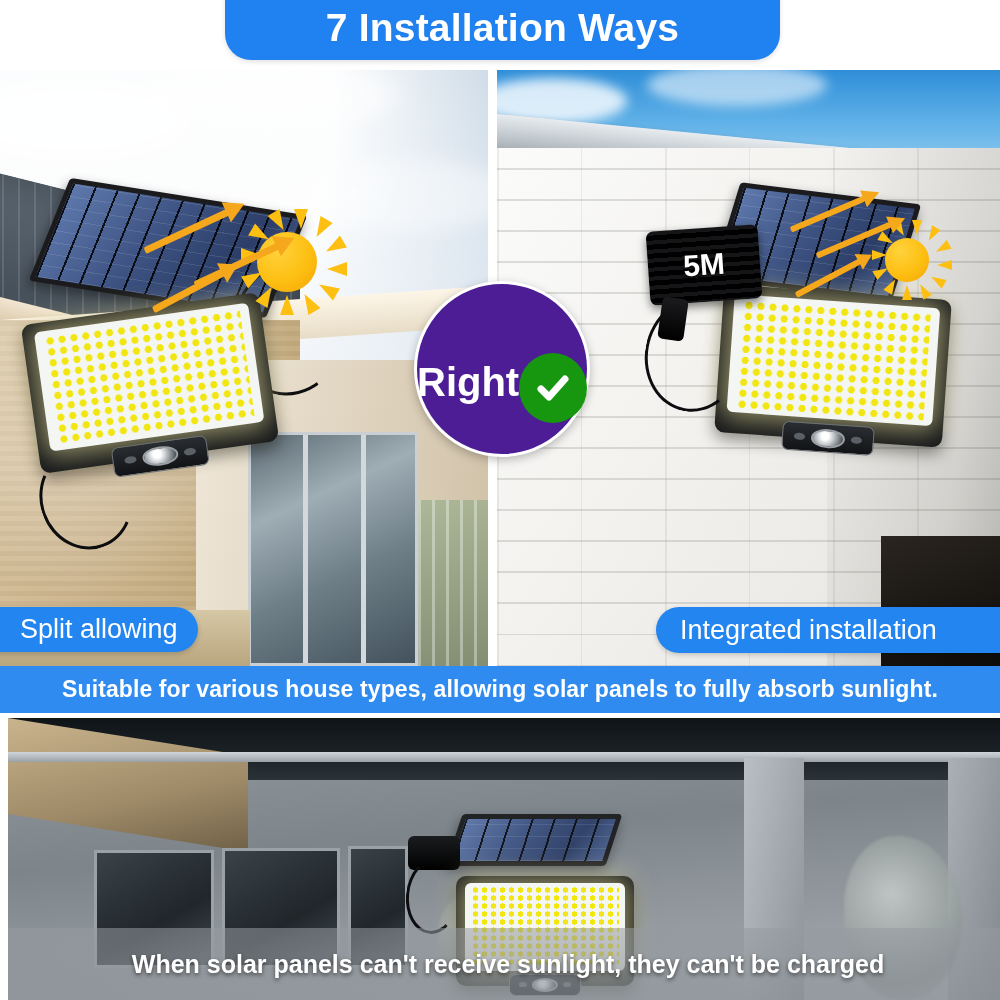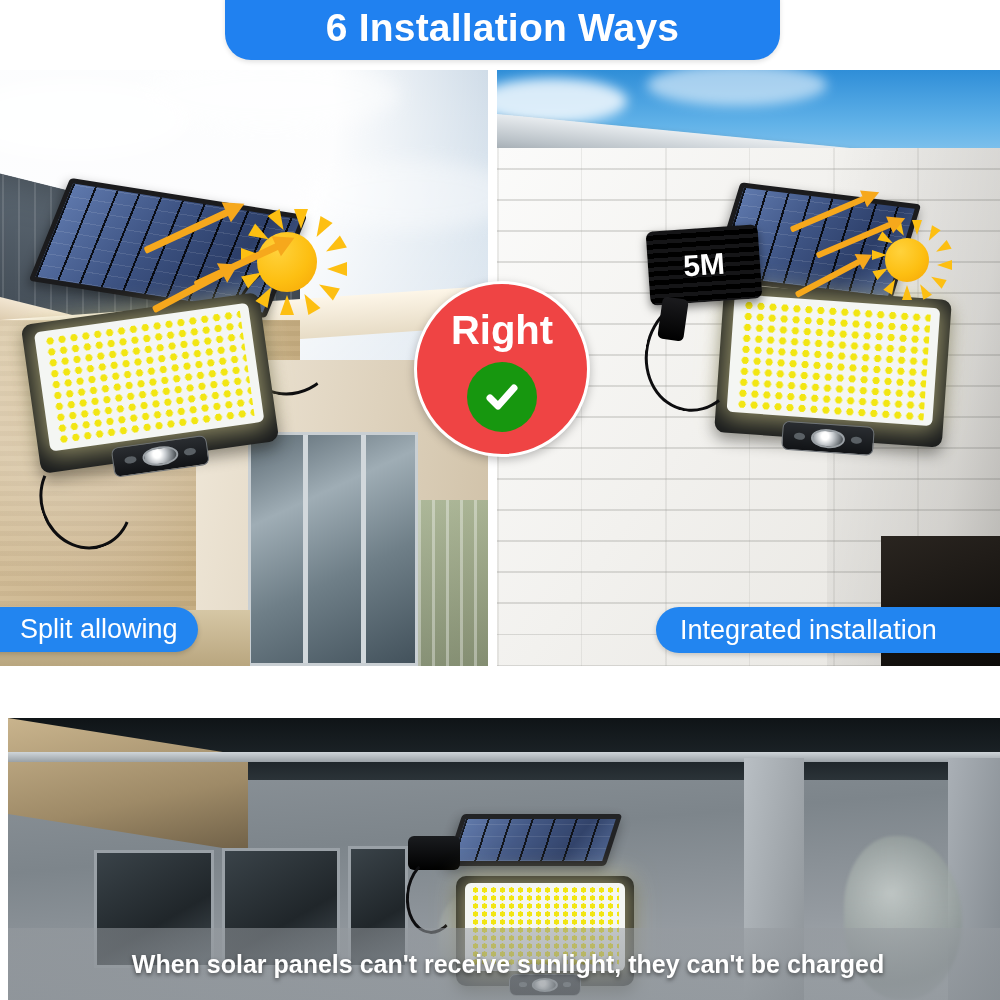--- a/index.html
+++ b/index.html
@@ -205,23 +205,23 @@
     text-align:center;color:#fff;font-size:30px;font-weight:bold;
     text-shadow:0 1px 2px rgba(0,0,0,.8);
   }
   .coil-plug{
     position:absolute;left:660px;top:298px;width:26px;height:42px;
     background:linear-gradient(180deg,#1b1b1e,#000);border-radius:5px;transform:rotate(8deg);
   }
 
   
   .badge{
-    position:absolute;border-radius:50%;background:#ef4444;
+    position:absolute;border-radius:50%;background:#4c1d95;
     border:3px solid #ffffff;box-sizing:border-box;
-    display:flex;flex-direction:column;align-items:center;justify-content:flex-start;
+    display:flex;flex-direction:row;align-items:center;justify-content:flex-start;
     box-shadow:0 3px 10px rgba(0,0,0,.25);
     z-index:30;
   }
   .badge .blabel{color:#fff;font-weight:bold;line-height:1;}
   .badge .mark{border-radius:50%;display:flex;align-items:center;justify-content:center;}
   .badge.right-badge{left:414px;top:281px;width:176px;height:176px;padding-top:26px;}
   .badge.right-badge .blabel{font-size:40px;}
   .badge.right-badge .mark{width:70px;height:70px;background:#17970f;margin-top:12px;}
   .badge.wrong-badge{left:599px;top:829px;width:107px;height:107px;padding-top:16px;}
   .badge.wrong-badge .blabel{font-size:25px;}
@@ -426,39 +426,42 @@
       </div>
     </div>
   </div>
 
   <div class="coil">
     <div class="tag">5M</div>
   </div>
   <div class="coil-plug"></div>
 
   <div class="title-banner">
-    <span>6 Installation Ways</span>
+    <span>7 Installation Ways</span>
   </div>
 
   <div class="badge right-badge">
     <div class="blabel">Right</div>
     <div class="mark">
       <svg width="44" height="44" viewBox="0 0 44 44" aria-hidden="true">
         <path d="M10 23 L18 31 L34 13" fill="none" stroke="#ffffff" stroke-width="7" stroke-linecap="round" stroke-linejoin="round"></path>
       </svg>
     </div>
   </div>
 
   <div class="pill left-pill">
     <span>Split allowing</span>
   </div>
   <div class="pill right-pill">
     <span>Integrated installation</span>
   </div>
 
+  <div class="caption-blue">
+    <span>Suitable for various house types, allowing solar panels to fully absorb sunlight.</span>
+  </div>
   <div class="hr-white"></div>
 
   <div class="bottom-photo">
     <div class="carport-wall"></div>
     <div class="carport-ceiling"></div>
     <div class="carport-fascia"></div>
 
     <div class="pergola-beam" style="left:0;top:34px;width:1000px;height:10px;"></div>
     <div class="carport-post" style="left:736px;"></div>
     <div class="carport-post" style="left:940px;width:60px;background:linear-gradient(100deg,#aab0b6,#7e858b);"></div>

